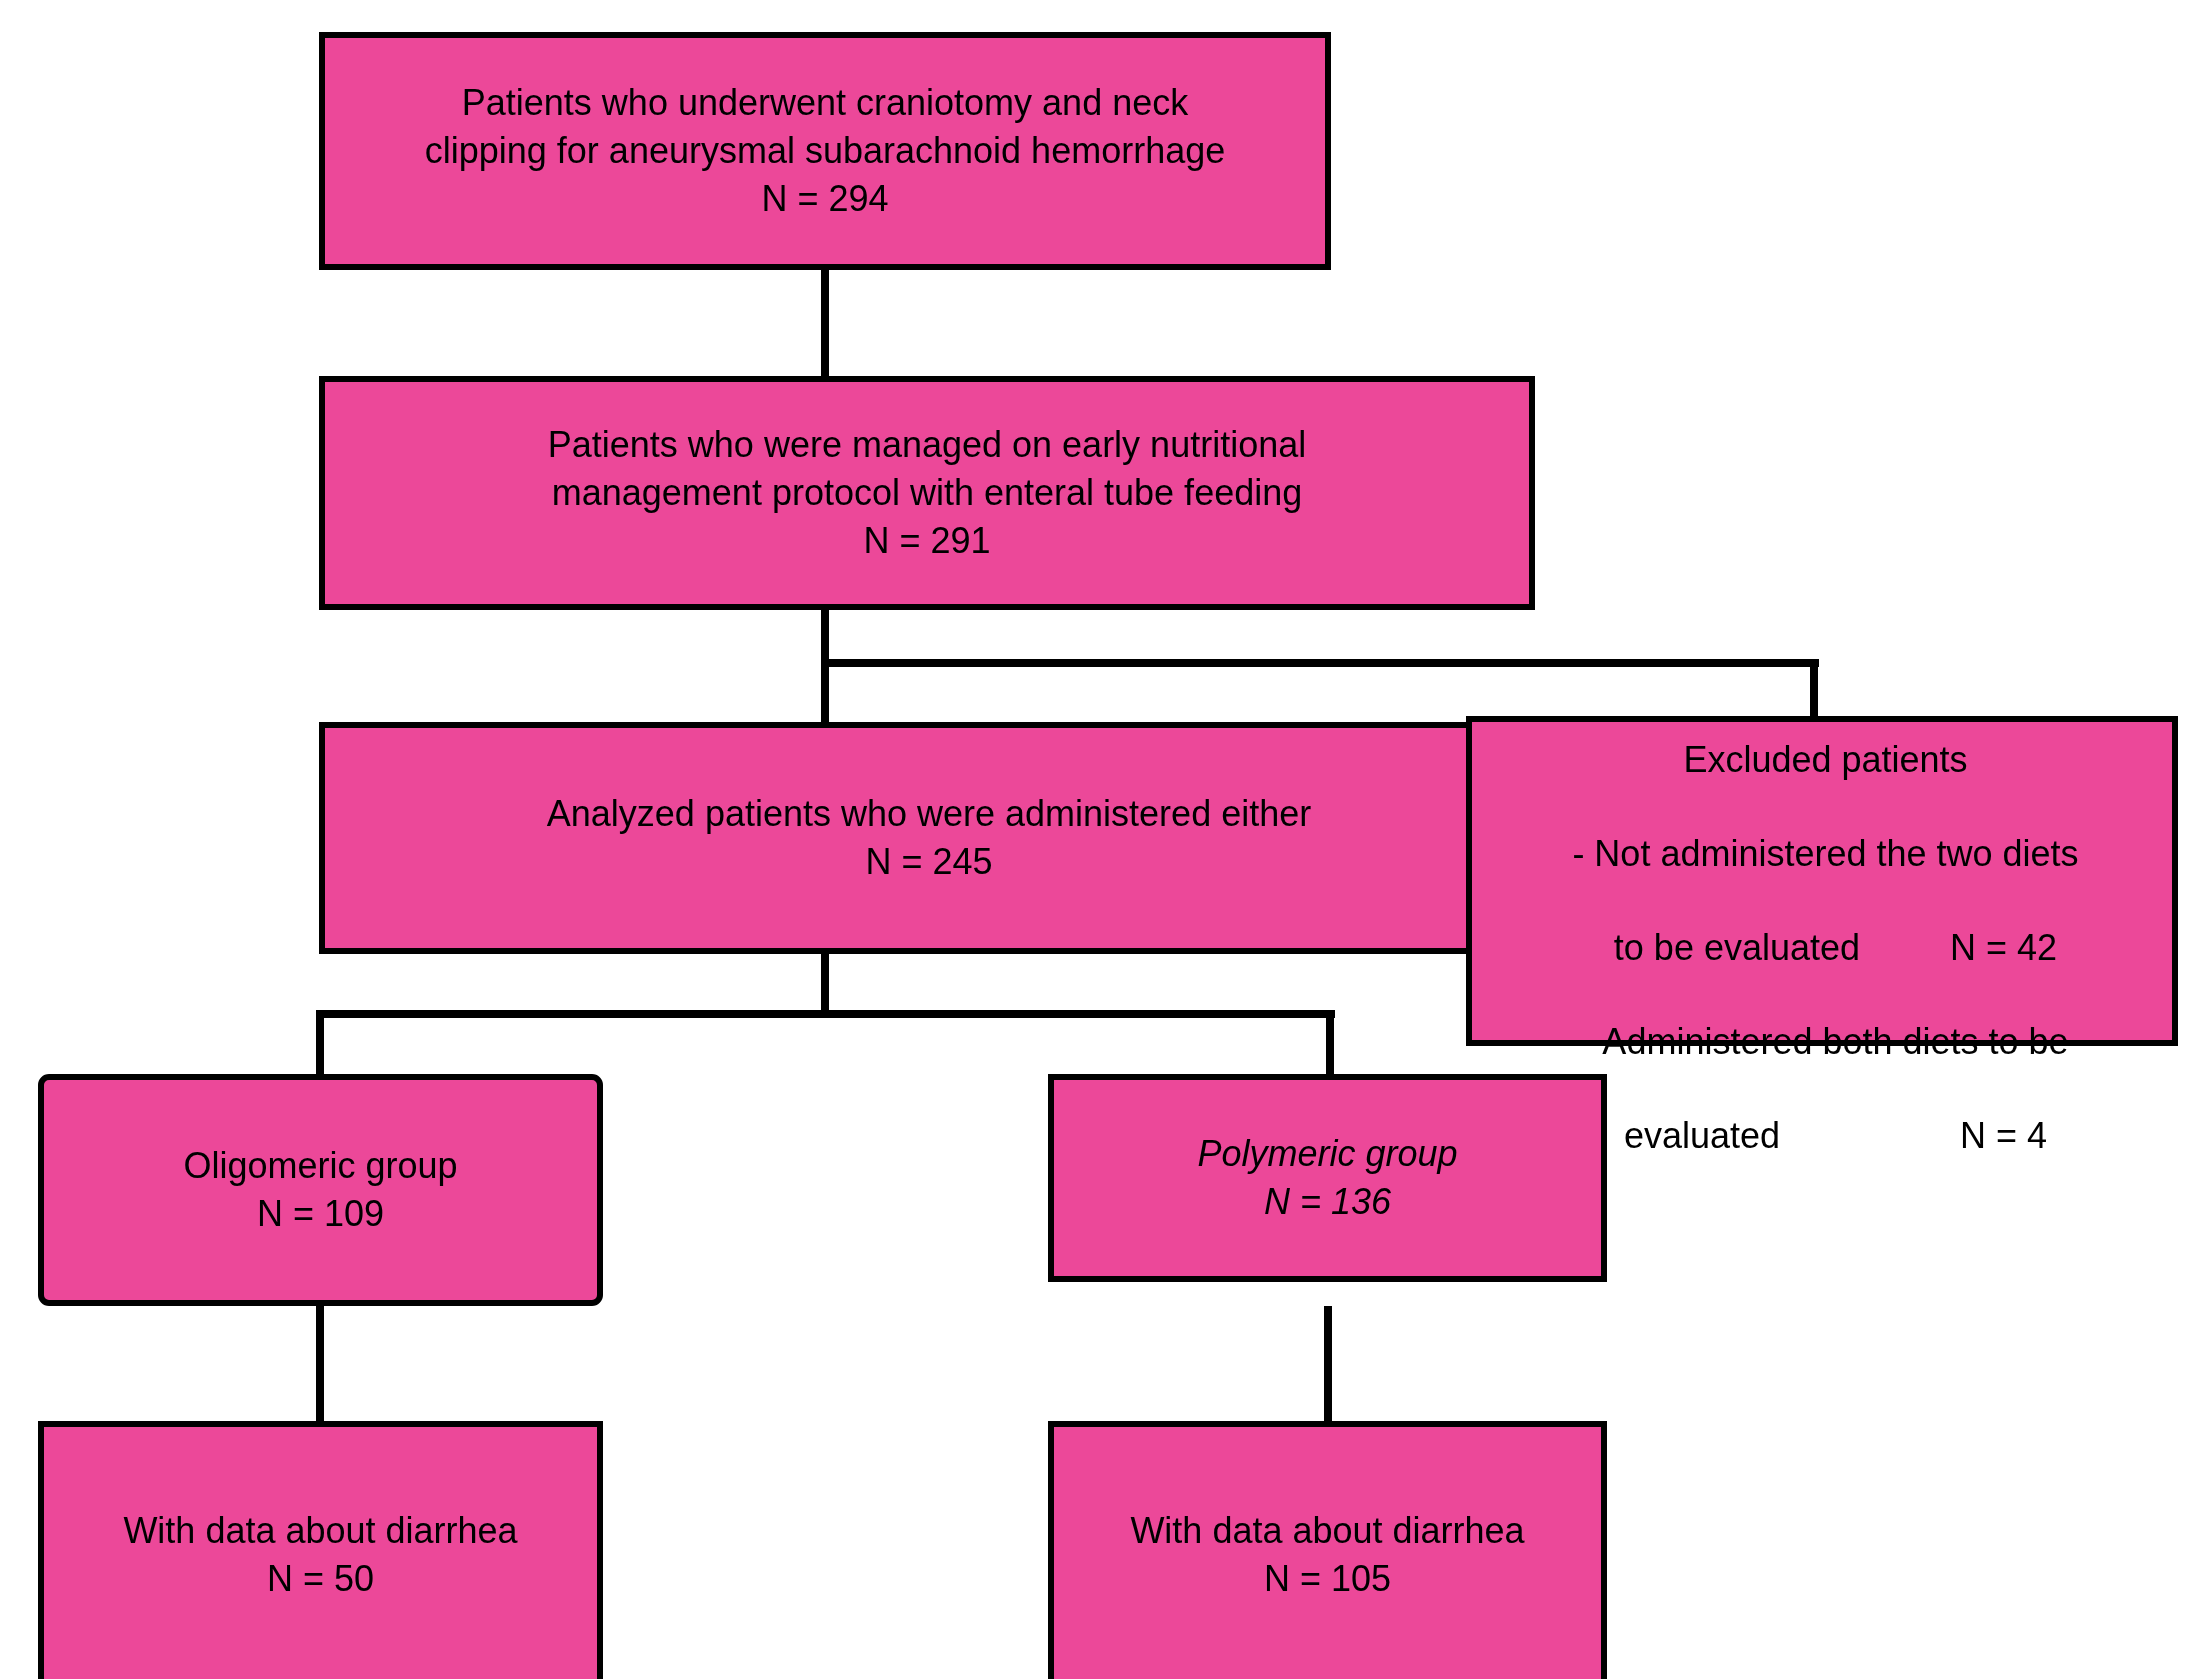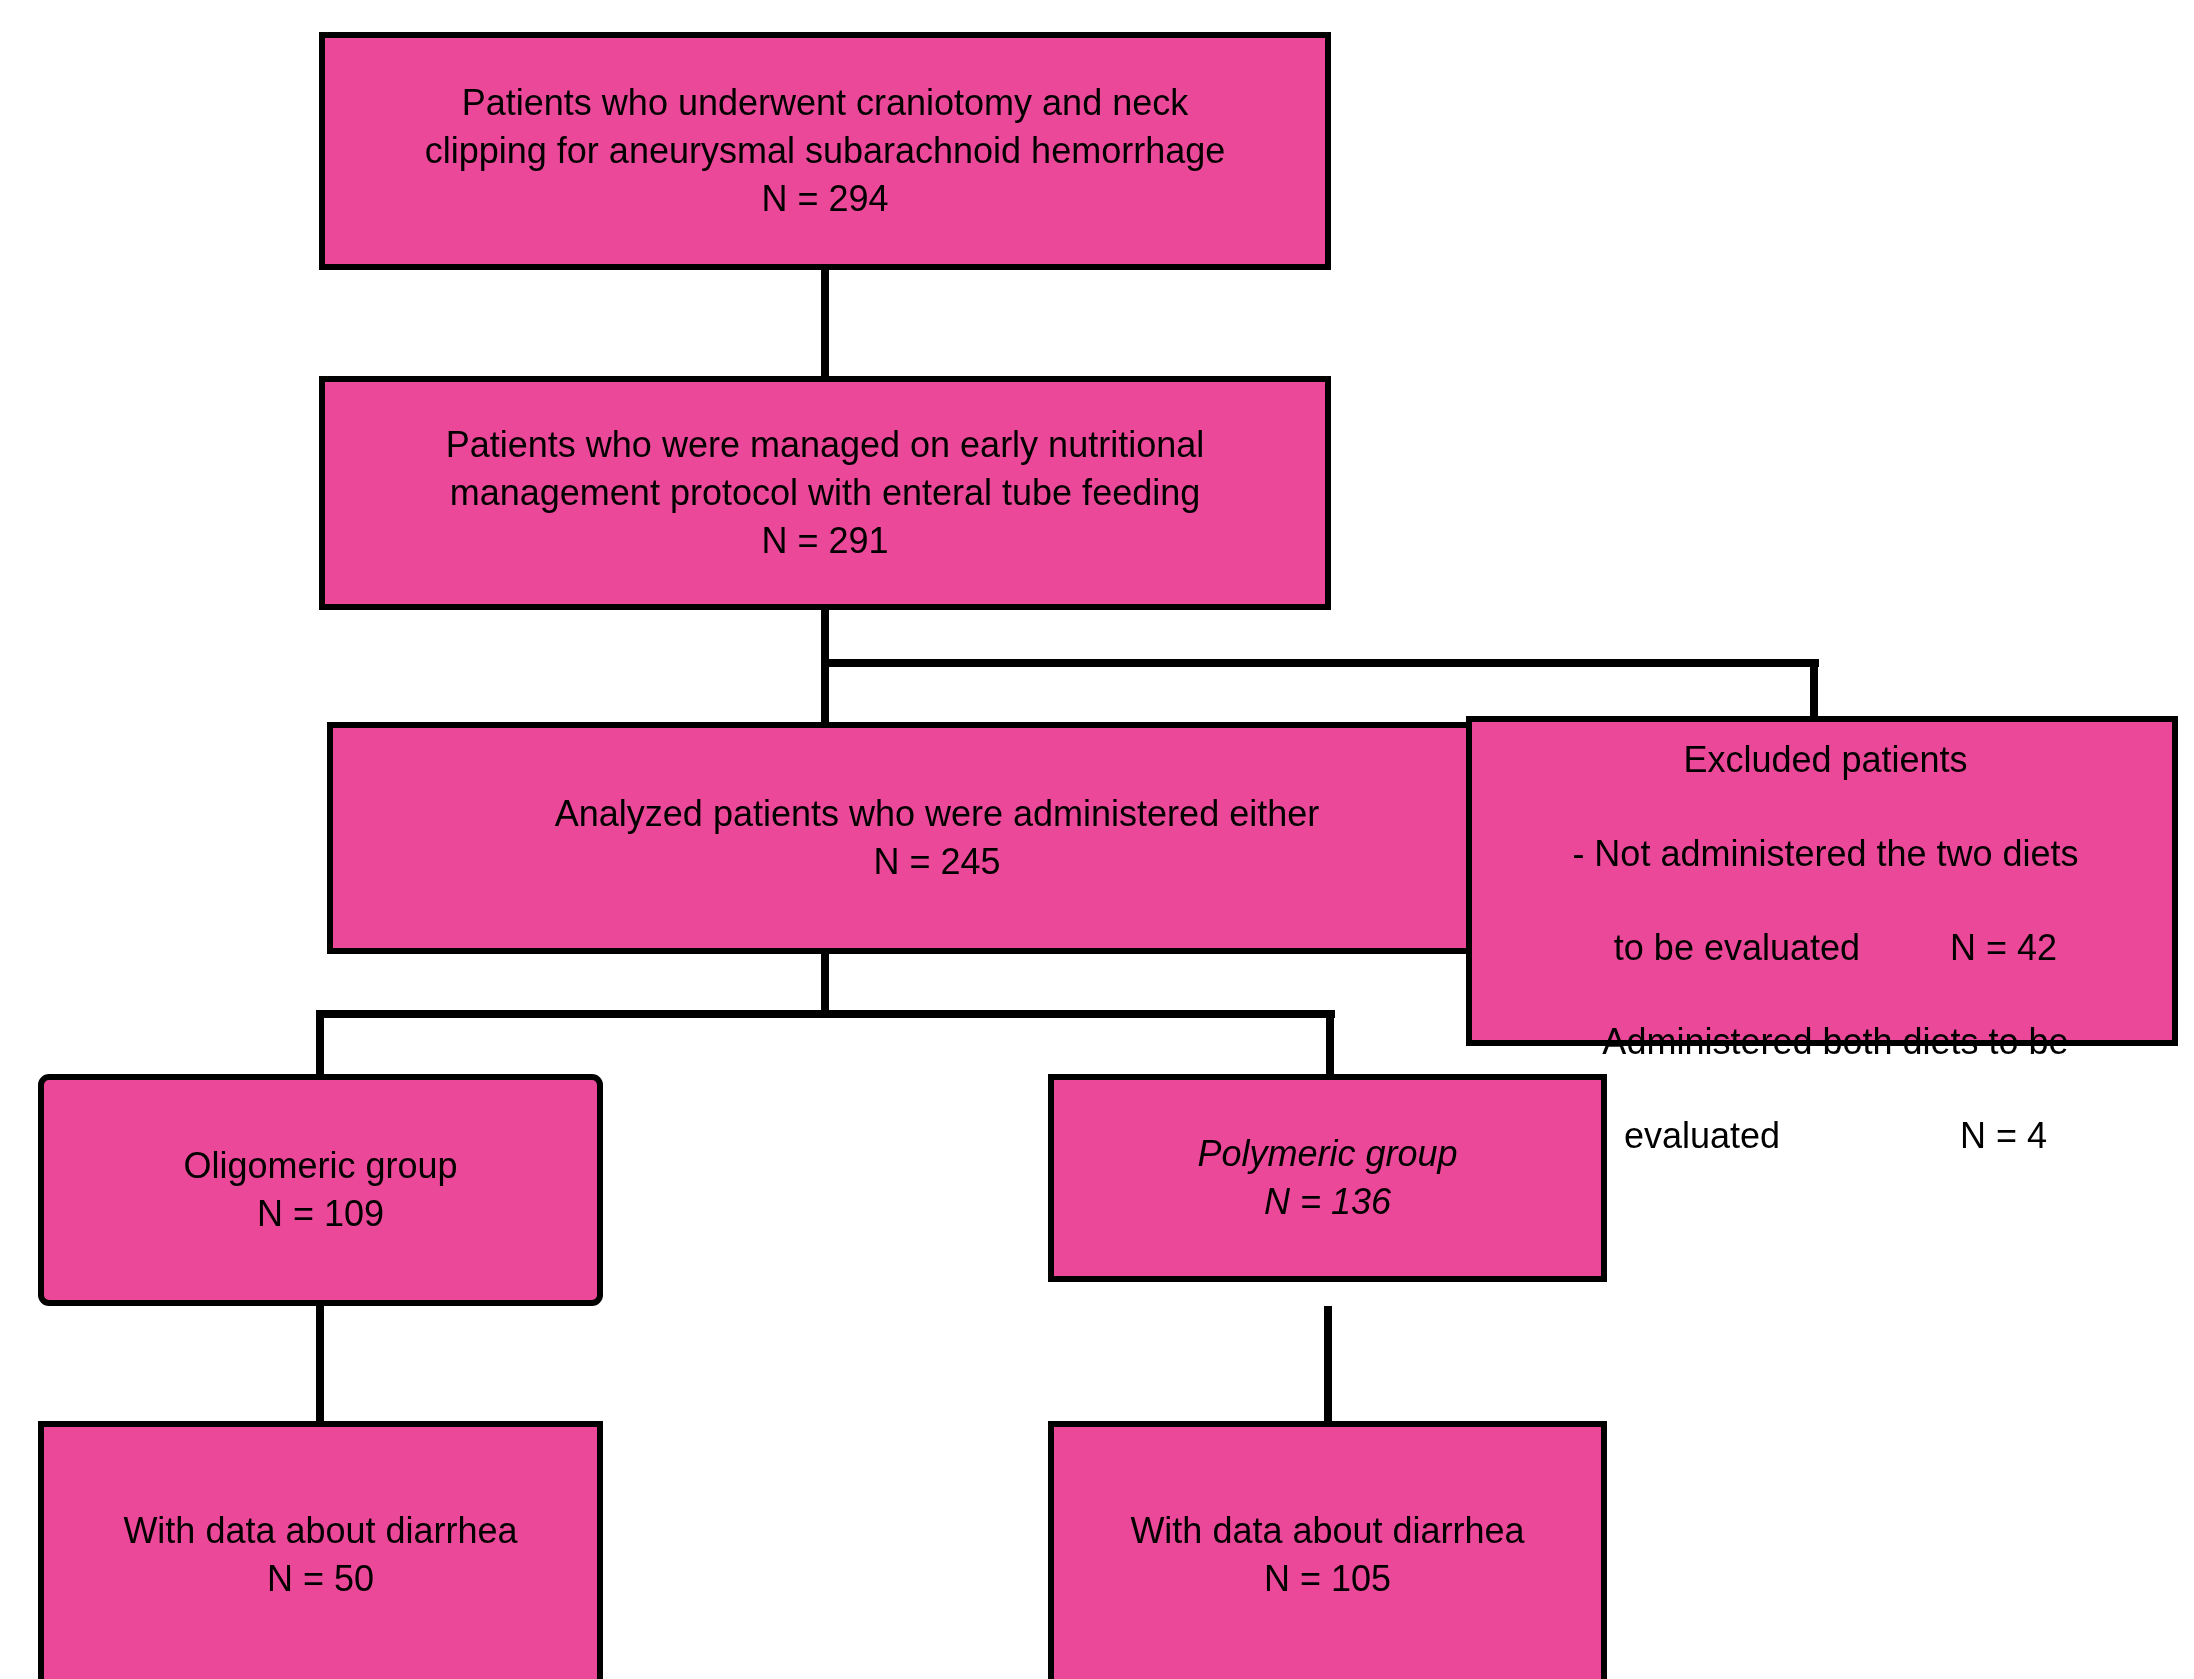--- a/index.html
+++ b/index.html
@@ -48,22 +48,22 @@
     text-align: center;
     margin-top: 18px;
   }
   .connector {
     position: absolute;
     background: #000000;
     z-index: 1;
   }
   
   #node-screened   { left: 319px;  top: 32px;   width: 1012px; height: 238px; }
-  #node-protocol   { left: 319px;  top: 376px;  width: 1012px; height: 234px; }
-  #node-analyzed   { left: 327px;  top: 722px; width: 1220px; height: 232px; }
+  #node-protocol   { left: 319px;  top: 376px;  width: 1216px; height: 234px; }
+  #node-analyzed   { left: 319px;  top: 722px; width: 1220px; height: 232px; }
   #node-excluded   { left: 1466px; top: 716px; width: 712px; height: 330px; }
   #node-oligomeric { left: 38px;   top: 1074px; width: 565px;  height: 232px; border-radius: 11px; }
   #node-polymeric  { left: 1048px; top: 1074px; width: 559px;  height: 208px; font-style: italic; }
   #node-oligo-diarrhea { left: 38px;  top: 1421px; width: 565px; height: 268px; }
   #node-poly-diarrhea  { left: 1048px; top: 1421px; width: 559px; height: 268px; }
   
   #conn-1-2        { left: 821px; top: 270px;  width: 8.2px;  height: 107px; }
   #conn-2-down     { left: 821px; top: 609px; width: 8.2px;  height: 114px; }
   #conn-2-branch   { left: 821px; top: 659px; width: 998px; height: 8.2px; }
   #conn-excl-drop  { left: 1810px; top: 659px; width: 8.2px;  height: 58px; }

